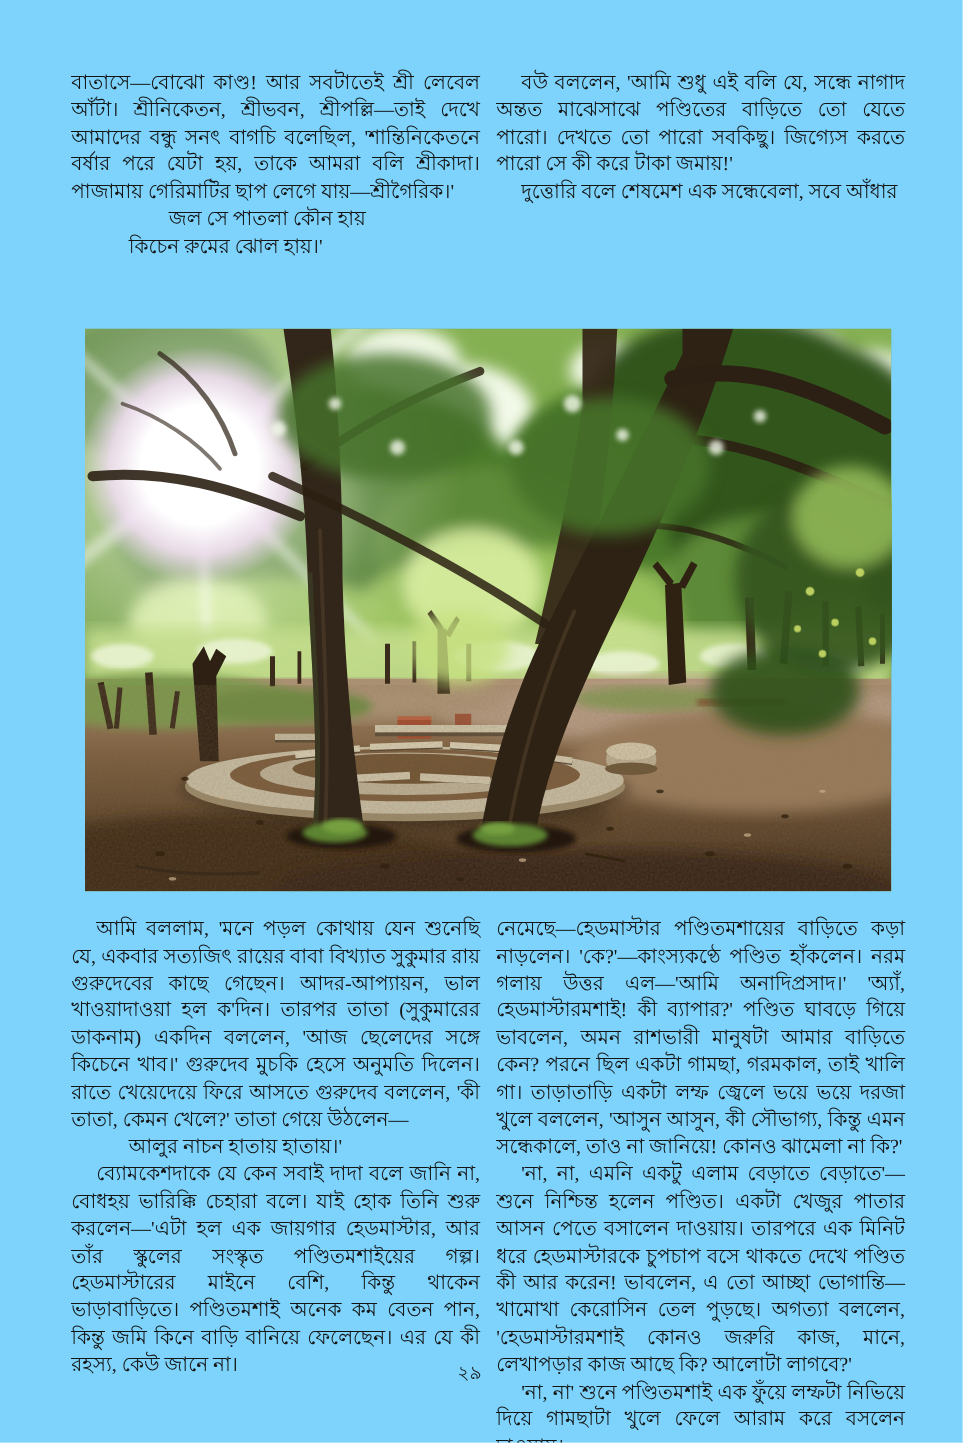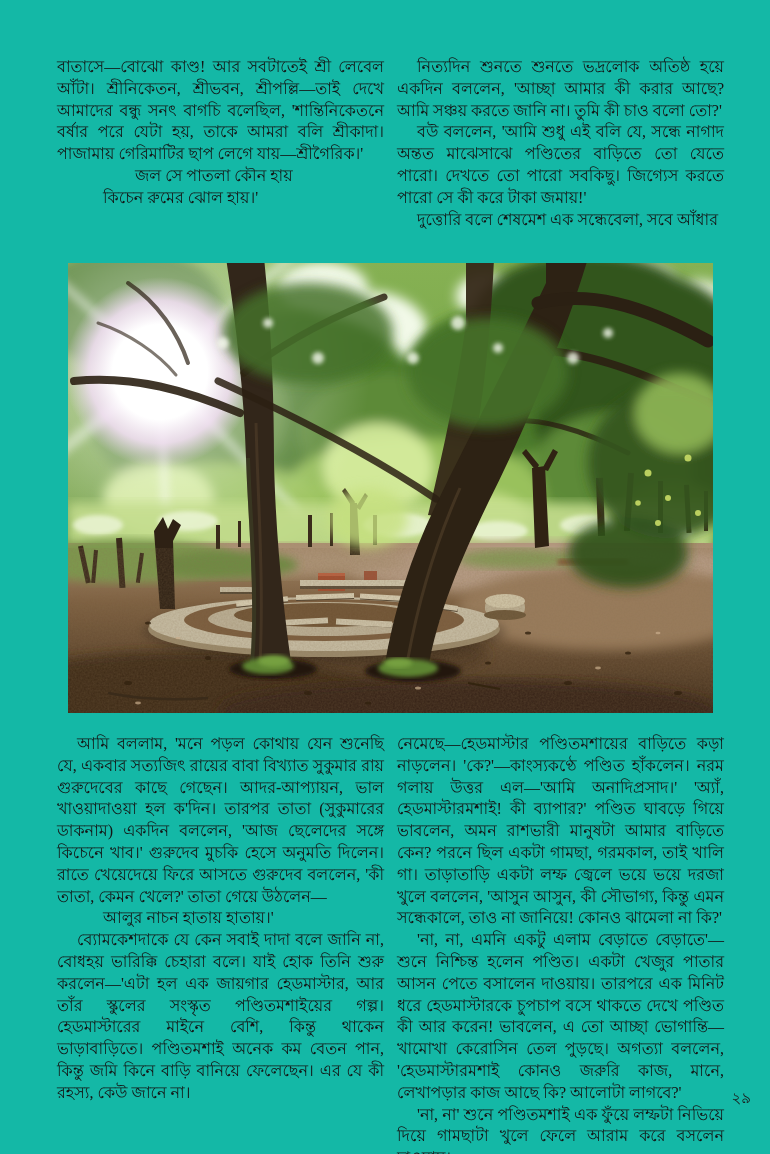--- a/index.html
+++ b/index.html
@@ -1,52 +1,51 @@
 <!DOCTYPE html>
 <html><head>
 <meta charset="utf-8">
 <style>
   html,body{margin:0;padding:0;}
   body{
     width:770px;height:1154px;background:#ffffff;
     font-family:"Liberation Serif","DejaVu Serif",serif;
     color:#141414;position:relative;overflow:hidden;
   }
-  .page{position:absolute;inset:0;background:#14b8a6;}
+  .page{position:absolute;inset:0;background:#7dd3fc;}
   .cols{position:absolute;left:57px;width:667px;display:flex;gap:13px;}
   .cols-top{top:56px;}
   .cols-bottom{top:733px;}
   .col{width:327px;font-size:16px;line-height:21.8px;text-align:justify;}
   .col p{margin:0;}
   .col p.indent{text-indent:20px;}
   .verse{margin:0 0 0 78px;text-align:left;}
   .verse.v2{margin-left:46px;}
   .photo-wrap{
     position:absolute;left:68px;top:263px;width:645px;height:450px;
     overflow:hidden;background:#7fa947;
   }
   .photo-wrap svg{display:block;}
   .page-number{
     position:absolute;top:1086px;left:0;width:751px;
-    text-align:right;font-size:15px;color:#1a1a1a;
+    text-align:center;font-size:15px;color:#1a1a1a;
   }
 </style>
 </head>
 <body>
 
 <div class="page">
 
   <div class="cols cols-top">
     <div class="col">
       <p>বাতাসে—বোঝো কাণ্ড! আর সবটাতেই শ্রী লেবেল আঁটা। শ্রীনিকেতন, শ্রীভবন, শ্রীপল্লি—তাই দেখে আমাদের বন্ধু সনৎ বাগচি বলেছিল, 'শান্তিনিকেতনে বর্ষার পরে যেটা হয়, তাকে আমরা বলি শ্রীকাদা। পাজামায় গেরিমাটির ছাপ লেগে যায়—শ্রীগৈরিক।'</p>
       <div class="verse">জল সে পাতলা কৌন হায়</div>
       <div class="verse v2">কিচেন রুমের ঝোল হায়।'</div>
     </div>
     <div class="col">
-      <p class="indent">নিত্যদিন শুনতে শুনতে ভদ্রলোক অতিষ্ঠ হয়ে একদিন বললেন, 'আচ্ছা আমার কী করার আছে? আমি সঞ্চয় করতে জানি না। তুমি কী চাও বলো তো?'</p>
       <p class="indent">বউ বললেন, 'আমি শুধু এই বলি যে, সন্ধে নাগাদ অন্তত মাঝেসাঝে পণ্ডিতের বাড়িতে তো যেতে পারো। দেখতে তো পারো সবকিছু। জিগ্যেস করতে পারো সে কী করে টাকা জমায়!'</p>
       <p class="indent">দুত্তোরি বলে শেষমেশ এক সন্ধেবেলা, সবে আঁধার</p>
     </div>
   </div>
 
   <div class="photo-wrap" aria-label="Sunlit park grove with sun flare through trees, two leaning foreground tree trunks and a circular concrete amphitheatre ring on bare brown earth">
     <svg width="645" height="450" viewBox="0 0 645 450" preserveAspectRatio="none">
       <defs>
         <linearGradient id="canopyG" x1="0" y1="0" x2="0" y2="1">
           <stop offset="0" stop-color="#86b153"></stop>

